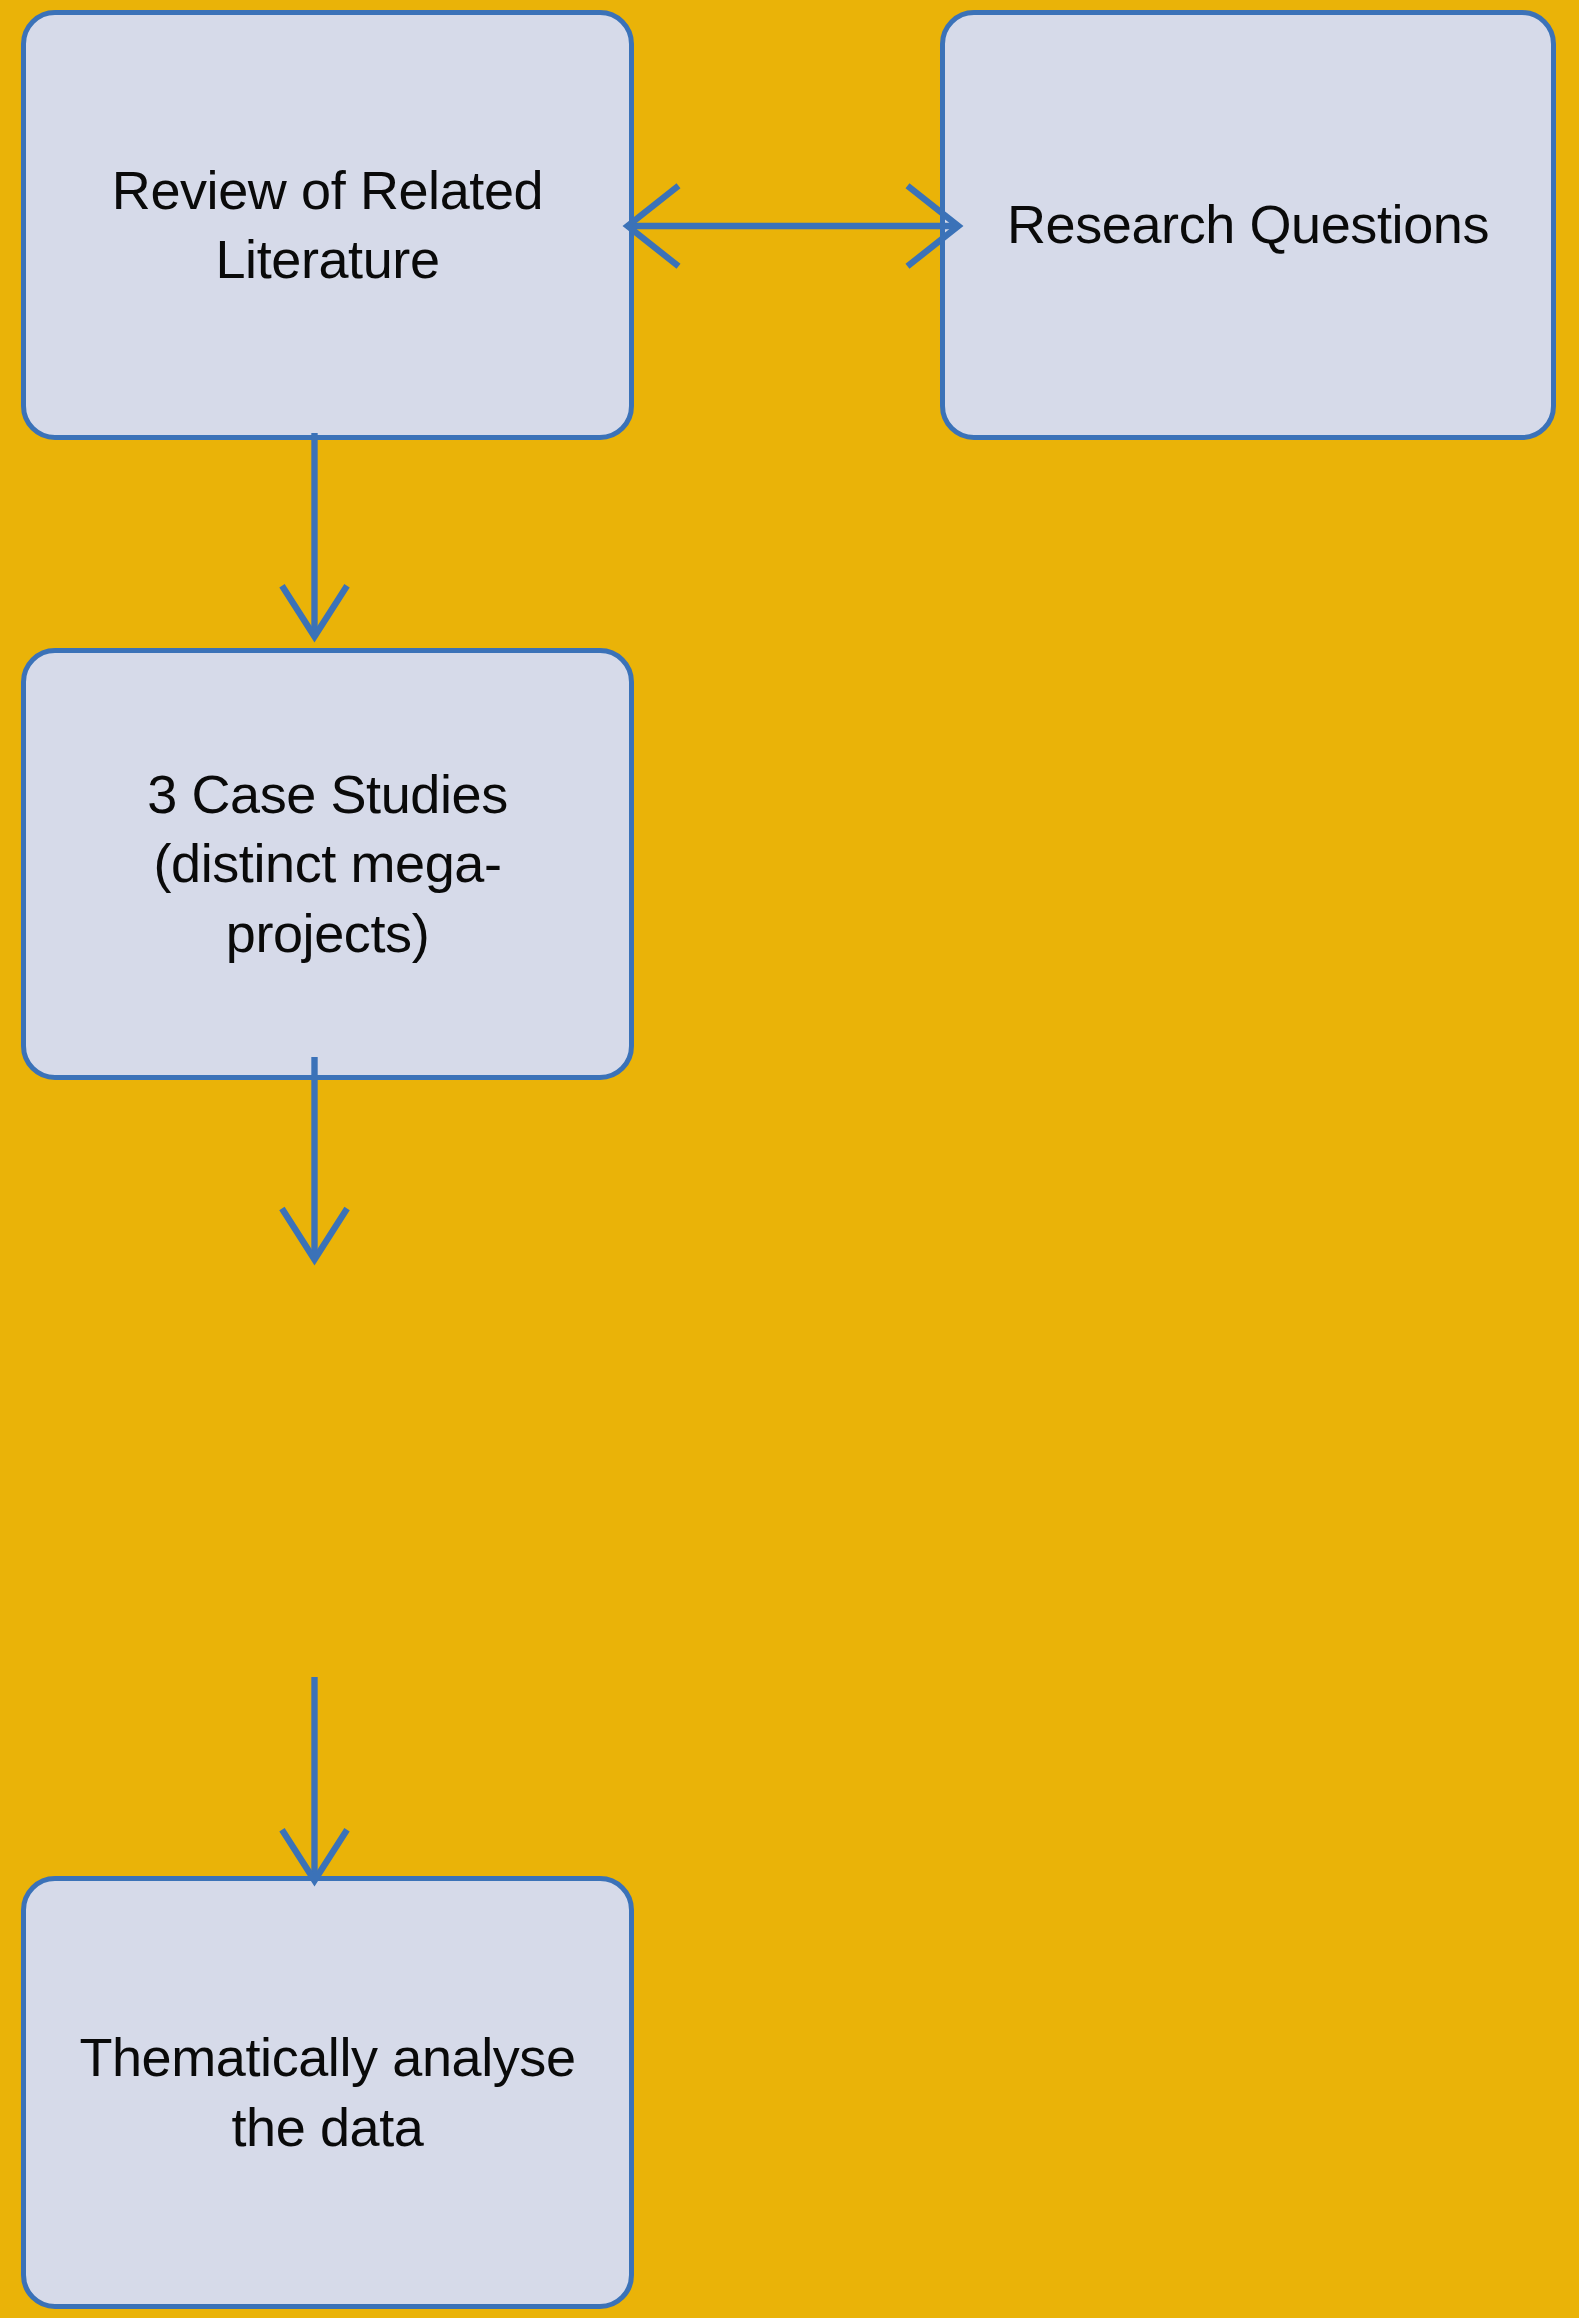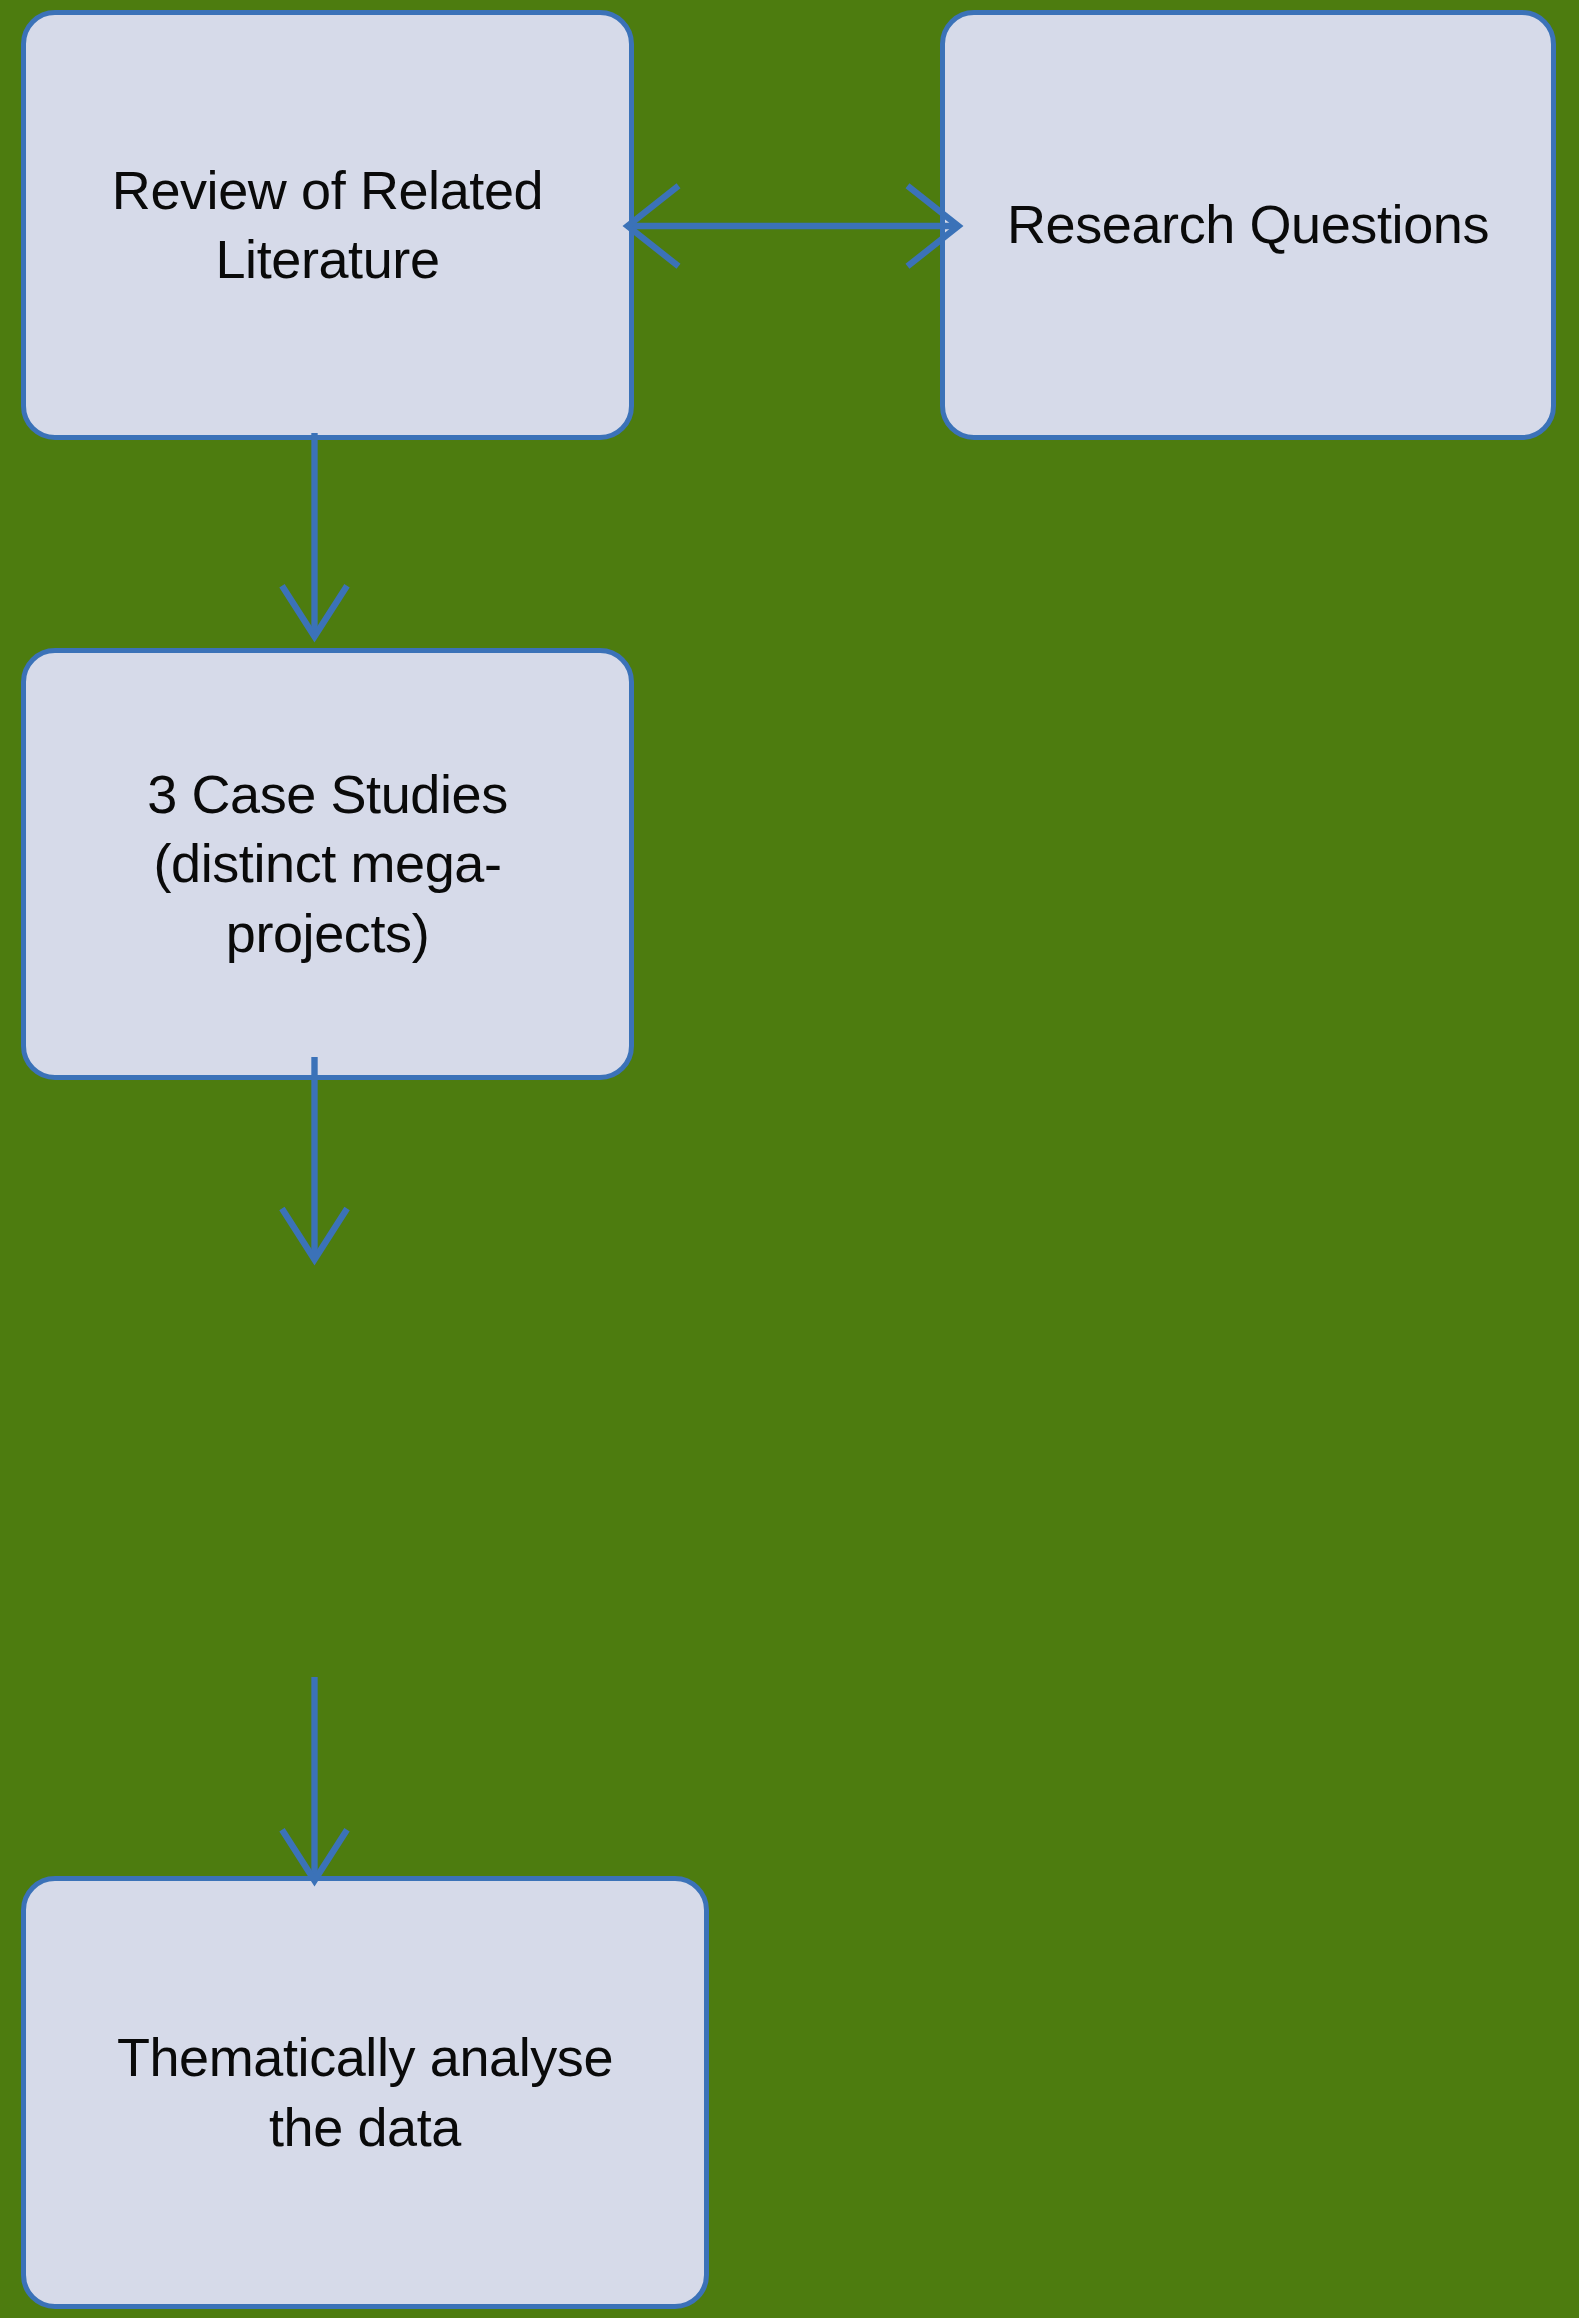--- a/index.html
+++ b/index.html
@@ -8,21 +8,21 @@
     padding: 0;
     background: #ffffff;
   }
   body {
     font-family: "Liberation Sans", sans-serif;
   }
   #flowchart-canvas {
     position: relative;
     width: 1579px;
     height: 2319px;
-    background: #4d7c0f;
+    background: #eab308;
     overflow: hidden;
   }
   
   .node {
     position: absolute;
     box-sizing: border-box;
     background: #d6dae9;
     border: 5px solid #3b72b8;
     border-radius: 34px;
     display: flex;
@@ -48,21 +48,21 @@
   #node-research-questions {
     left: 940px; top: 10px;  width: 616px;  height: 430px;
   }
   #node-case-studies {
     left: 21px;  top: 632px;  width: 613px;  height: 432px; margin-top: 16px;
   }
   #node-interviews {
     left: 21px;  top: 1255px; width: 613px;  height: 429px;
   }
   #node-thematic-analysis {
-    left: 21px;  top: 1876px; width: 688px;  height: 433px;
+    left: 21px;  top: 1876px; width: 613px;  height: 433px;
   }
   
   .connector {
     position: absolute;
     overflow: visible;
   }
   #connector-literature-questions {
     left: 623px; top: 173px; width: 340px; height: 106px;
   }
   #connector-literature-cases {

